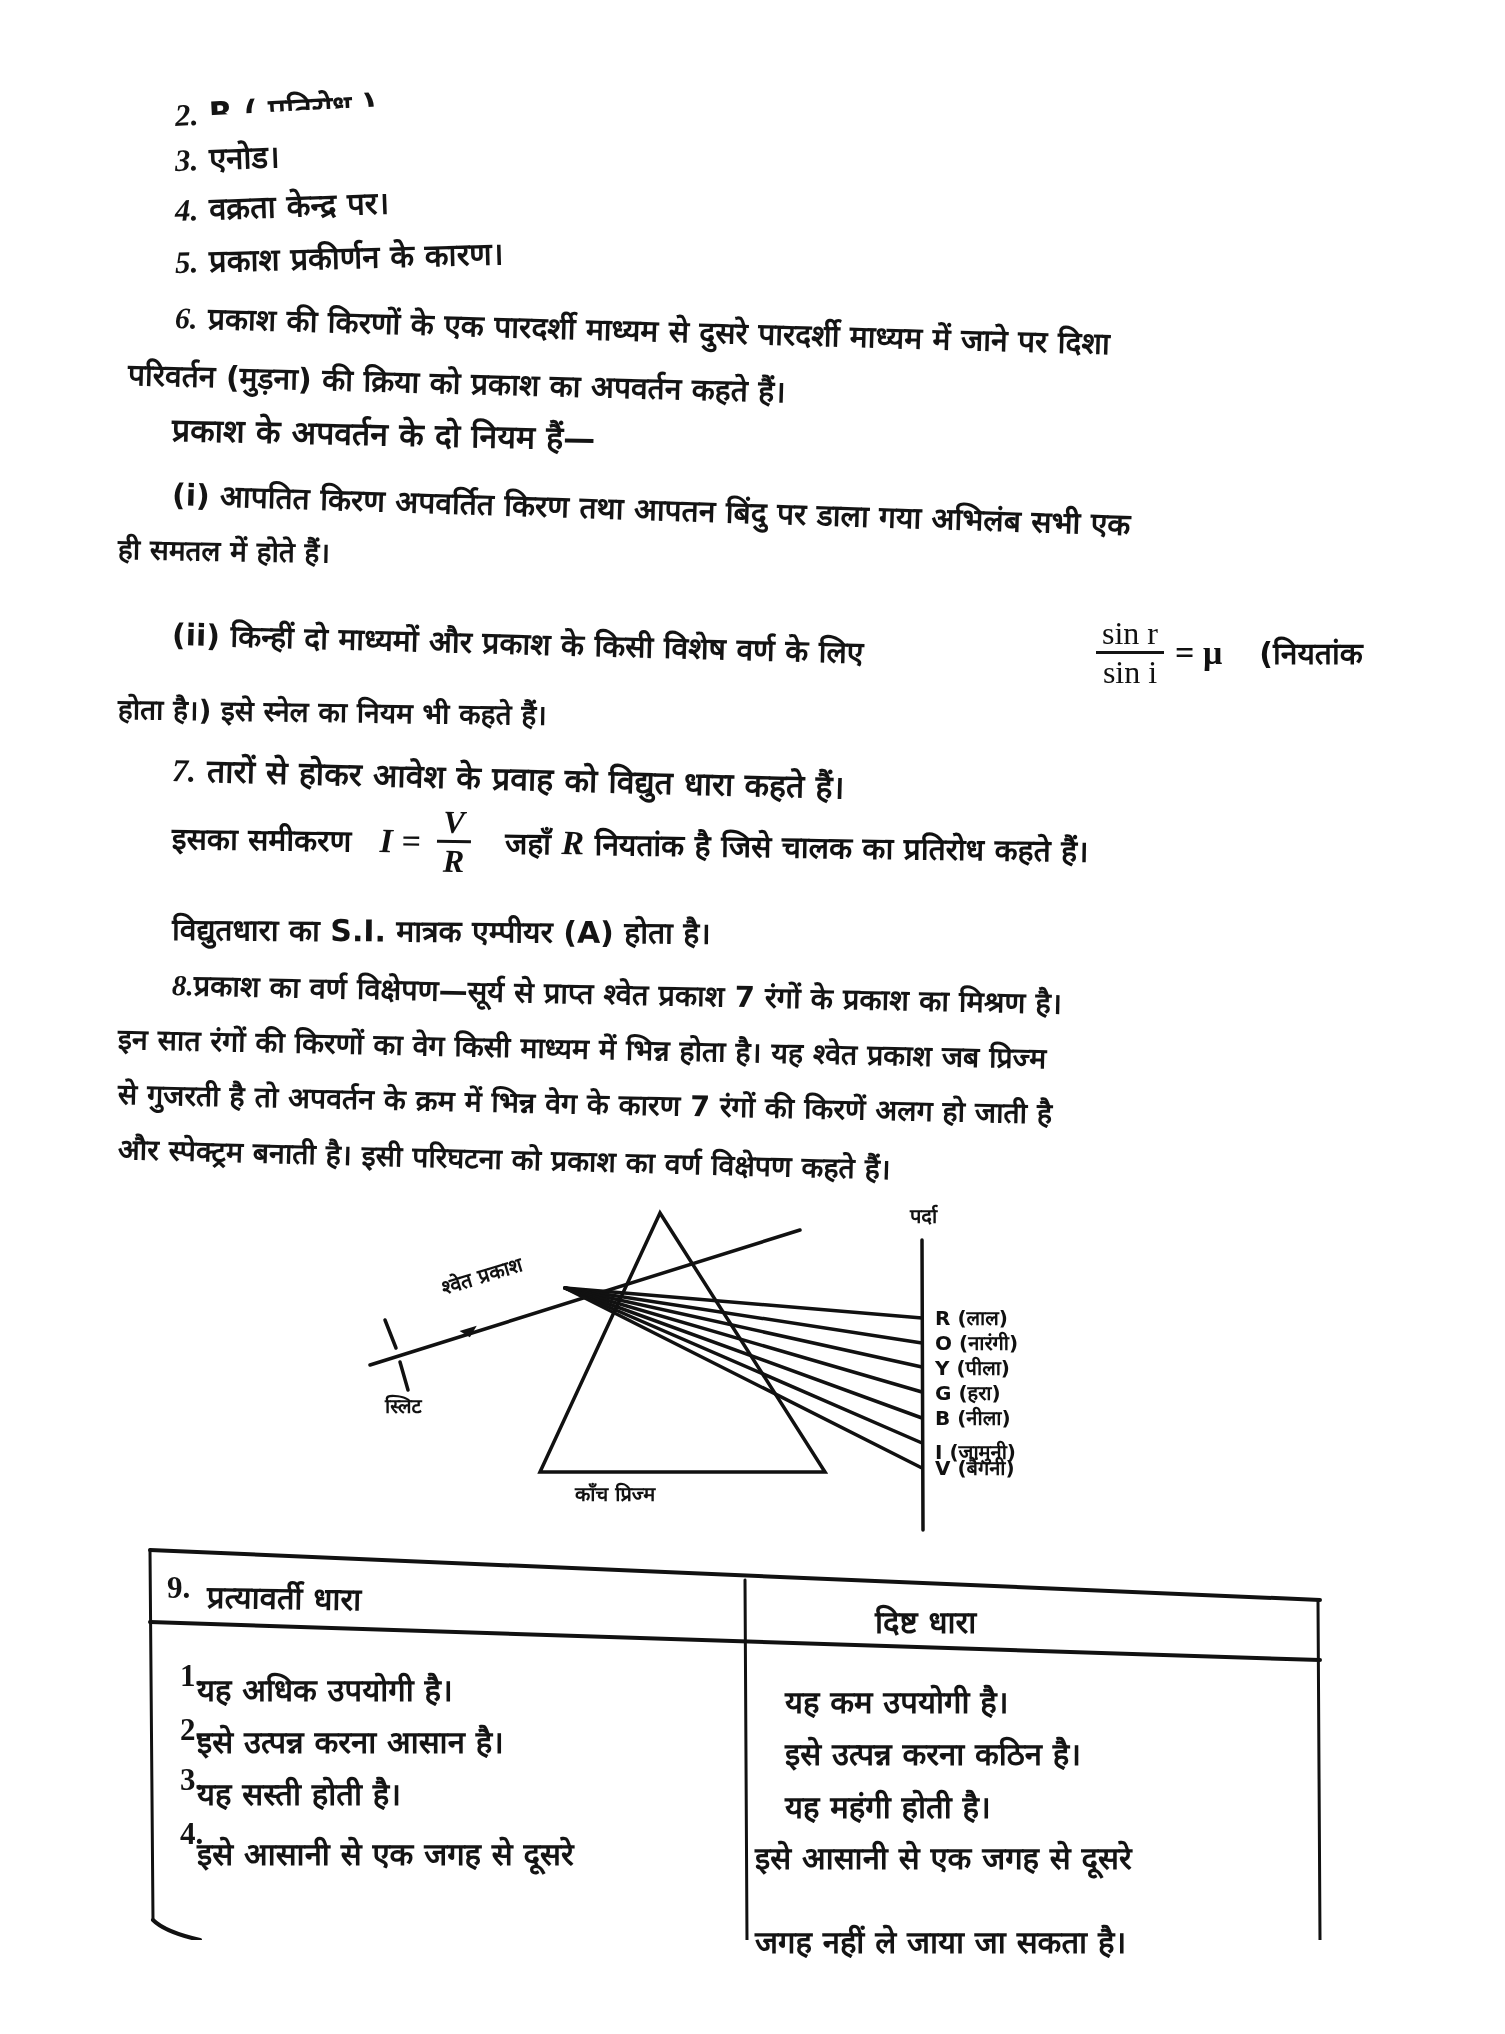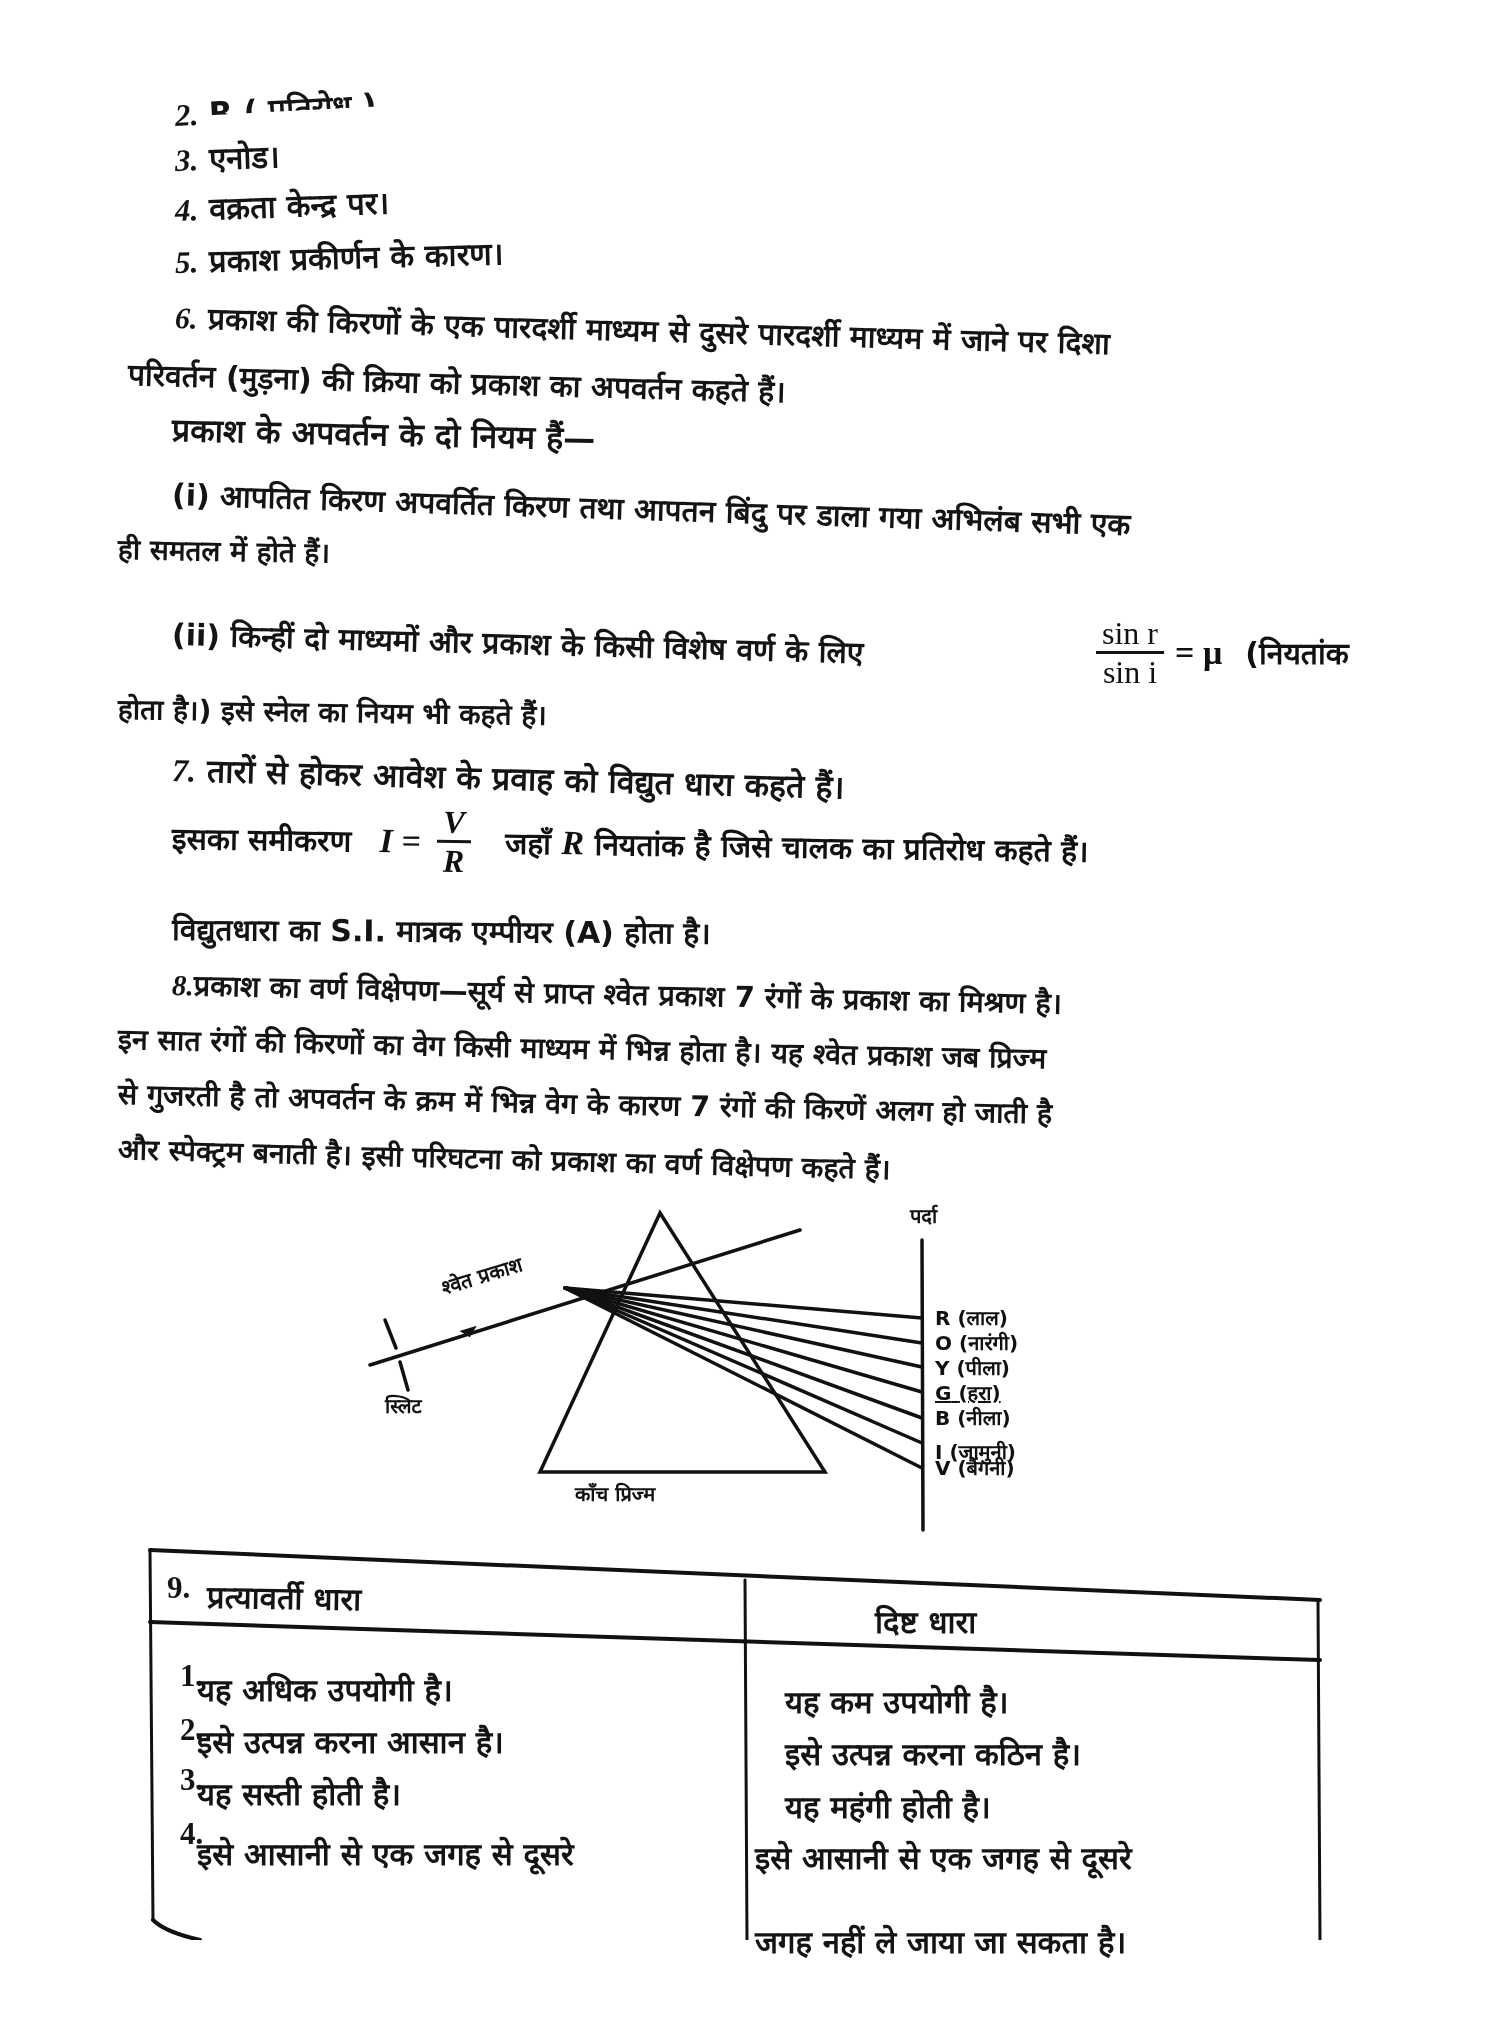--- a/index.html
+++ b/index.html
@@ -64,21 +64,21 @@
 
   <div class="line" style="left:172px;top:615px;transform:rotate(1.5deg);font-size:30px;">
     <span>(ii) किन्हीं दो माध्यमों और प्रकाश के किसी विशेष वर्ण के लिए</span>
   </div>
   <div style="position:absolute;left:1090px;top:615px;">
     <span class="frac">
       <span class="n">sin r</span>
       <span class="d">sin i</span>
     </span>
     <span class="math" style="font-style:normal;vertical-align:middle;">= μ</span>
-    <span style="font-size:30px;font-weight:bold;vertical-align:middle;margin-left:18px;">(नियतांक</span>
+    <span style="font-size:30px;font-weight:bold;vertical-align:middle;margin-left:32px;">(नियतांक</span>
   </div>
   <div class="line" style="left:118px;top:690px;transform:rotate(0.8deg);font-size:28px;">होता है।) इसे स्नेल का नियम भी कहते हैं।</div>
 
   <div class="line" style="left:172px;top:750px;transform:rotate(1.5deg);font-size:32px;">
     <span class="num">7.</span>
     <span>तारों से होकर आवेश के प्रवाह को विद्युत धारा कहते हैं।</span>
   </div>
   <div style="position:absolute;left:172px;top:800px;white-space:nowrap;font-weight:bold;font-size:30px;transform:rotate(0.8deg);transform-origin:left center;">
     <span style="vertical-align:middle;">इसका समीकरण</span>
     <span class="math" style="vertical-align:middle;margin-left:18px;">I =</span>
@@ -124,21 +124,21 @@
       <polygon points="118,128 100,128 108,137" fill="#111" transform="rotate(-17 110 131)"></polygon>
     </svg>
     <div class="dlabel" style="left:80px;top:62px;transform:rotate(-17deg);">श्वेत प्रकाश</div>
     <div class="dlabel" style="left:25px;top:192px;">स्लिट</div>
     <div class="dlabel" style="left:215px;top:280px;">काँच प्रिज्म</div>
     <div class="dlabel" style="left:550px;top:2px;">पर्दा</div>
 
     <div class="spec" style="top:106px;"><span>R</span> <span>(लाल)</span></div>
     <div class="spec" style="top:131px;"><span>O</span> <span>(नारंगी)</span></div>
     <div class="spec" style="top:156px;"><span>Y</span> <span>(पीला)</span></div>
-    <div class="spec" style="top:181px;text-decoration:underline;"><span>G</span> <span>(हरा)</span></div>
+    <div class="spec" style="top:181px;"><span>G</span> <span>(हरा)</span></div>
     <div class="spec" style="top:206px;"><span>B</span> <span>(नीला)</span></div>
     <div class="spec" style="top:240px;"><span>I</span> <span>(जामुनी)</span></div>
     <div class="spec" style="top:256px;"><span>V</span> <span>(बैंगनी)</span></div>
   </div>
 
   <div class="table-wrap">
     <svg width="1180" height="400" viewBox="0 0 1180 400" style="position:absolute;left:0;top:0;">
       <g stroke="#111" fill="none" stroke-linecap="round">
 
         <line x1="5" y1="10" x2="1175" y2="60" stroke-width="4"></line>

